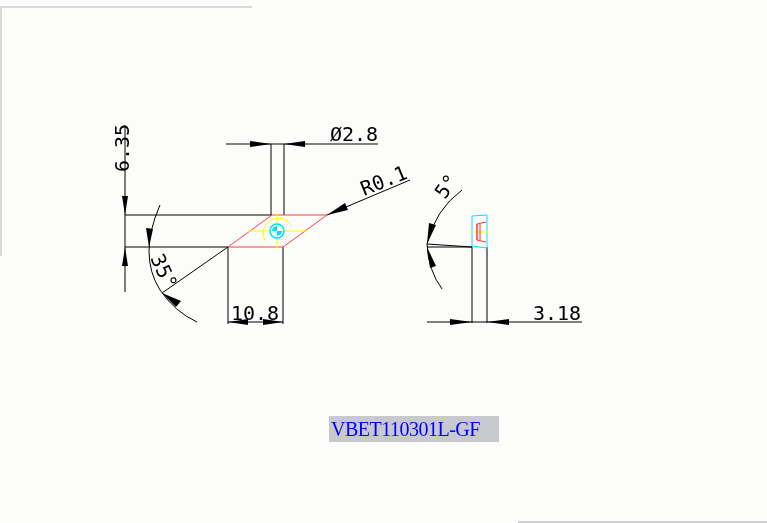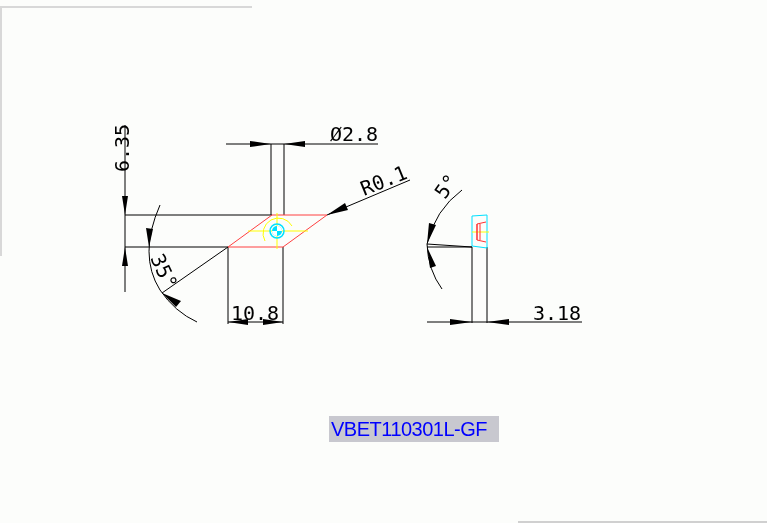--- a/index.html
+++ b/index.html
@@ -3,21 +3,21 @@
 <meta charset="utf-8">
 <style>
   html, body { margin:0; padding:0; background:#fcfdfb; }
   body { width:767px; height:523px; position:relative; overflow:hidden; font-family:"Liberation Sans", sans-serif; }
   .frame-top { position:absolute; left:0; top:6px; width:252px; height:2px; background:#d8d8d8; }
   .frame-left { position:absolute; left:0; top:6px; width:2px; height:250px; background:#d8d8d8; }
   .frame-bottom { position:absolute; left:518px; bottom:0; width:249px; height:2px; background:#d0d0d0; }
   svg.drawing { position:absolute; left:0; top:0; }
   .dim-text { font-family:"DejaVu Sans Mono", monospace; font-size:20px; fill:#000; }
   .label-box { position:absolute; left:329px; top:416px; width:170px; height:26px; background:#c8c8cf; }
-  .label-text { position:absolute; left:331px; top:417px; font-family:Liberation Sans, sans-serif; font-size:20px; color:#0000ff; letter-spacing:-0.5px; line-height:24px; }
+  .label-text { position:absolute; left:331px; top:417px; font-family:Liberation Serif, serif; font-size:20px; color:#0000ff; letter-spacing:-0.5px; line-height:24px; }
 </style>
 </head>
 <body>
 
 <div class="frame-top"></div>
 <div class="frame-left"></div>
 <div class="frame-bottom"></div>
 
 <svg class="drawing" width="767" height="523" viewBox="0 0 767 523">
   <defs>

